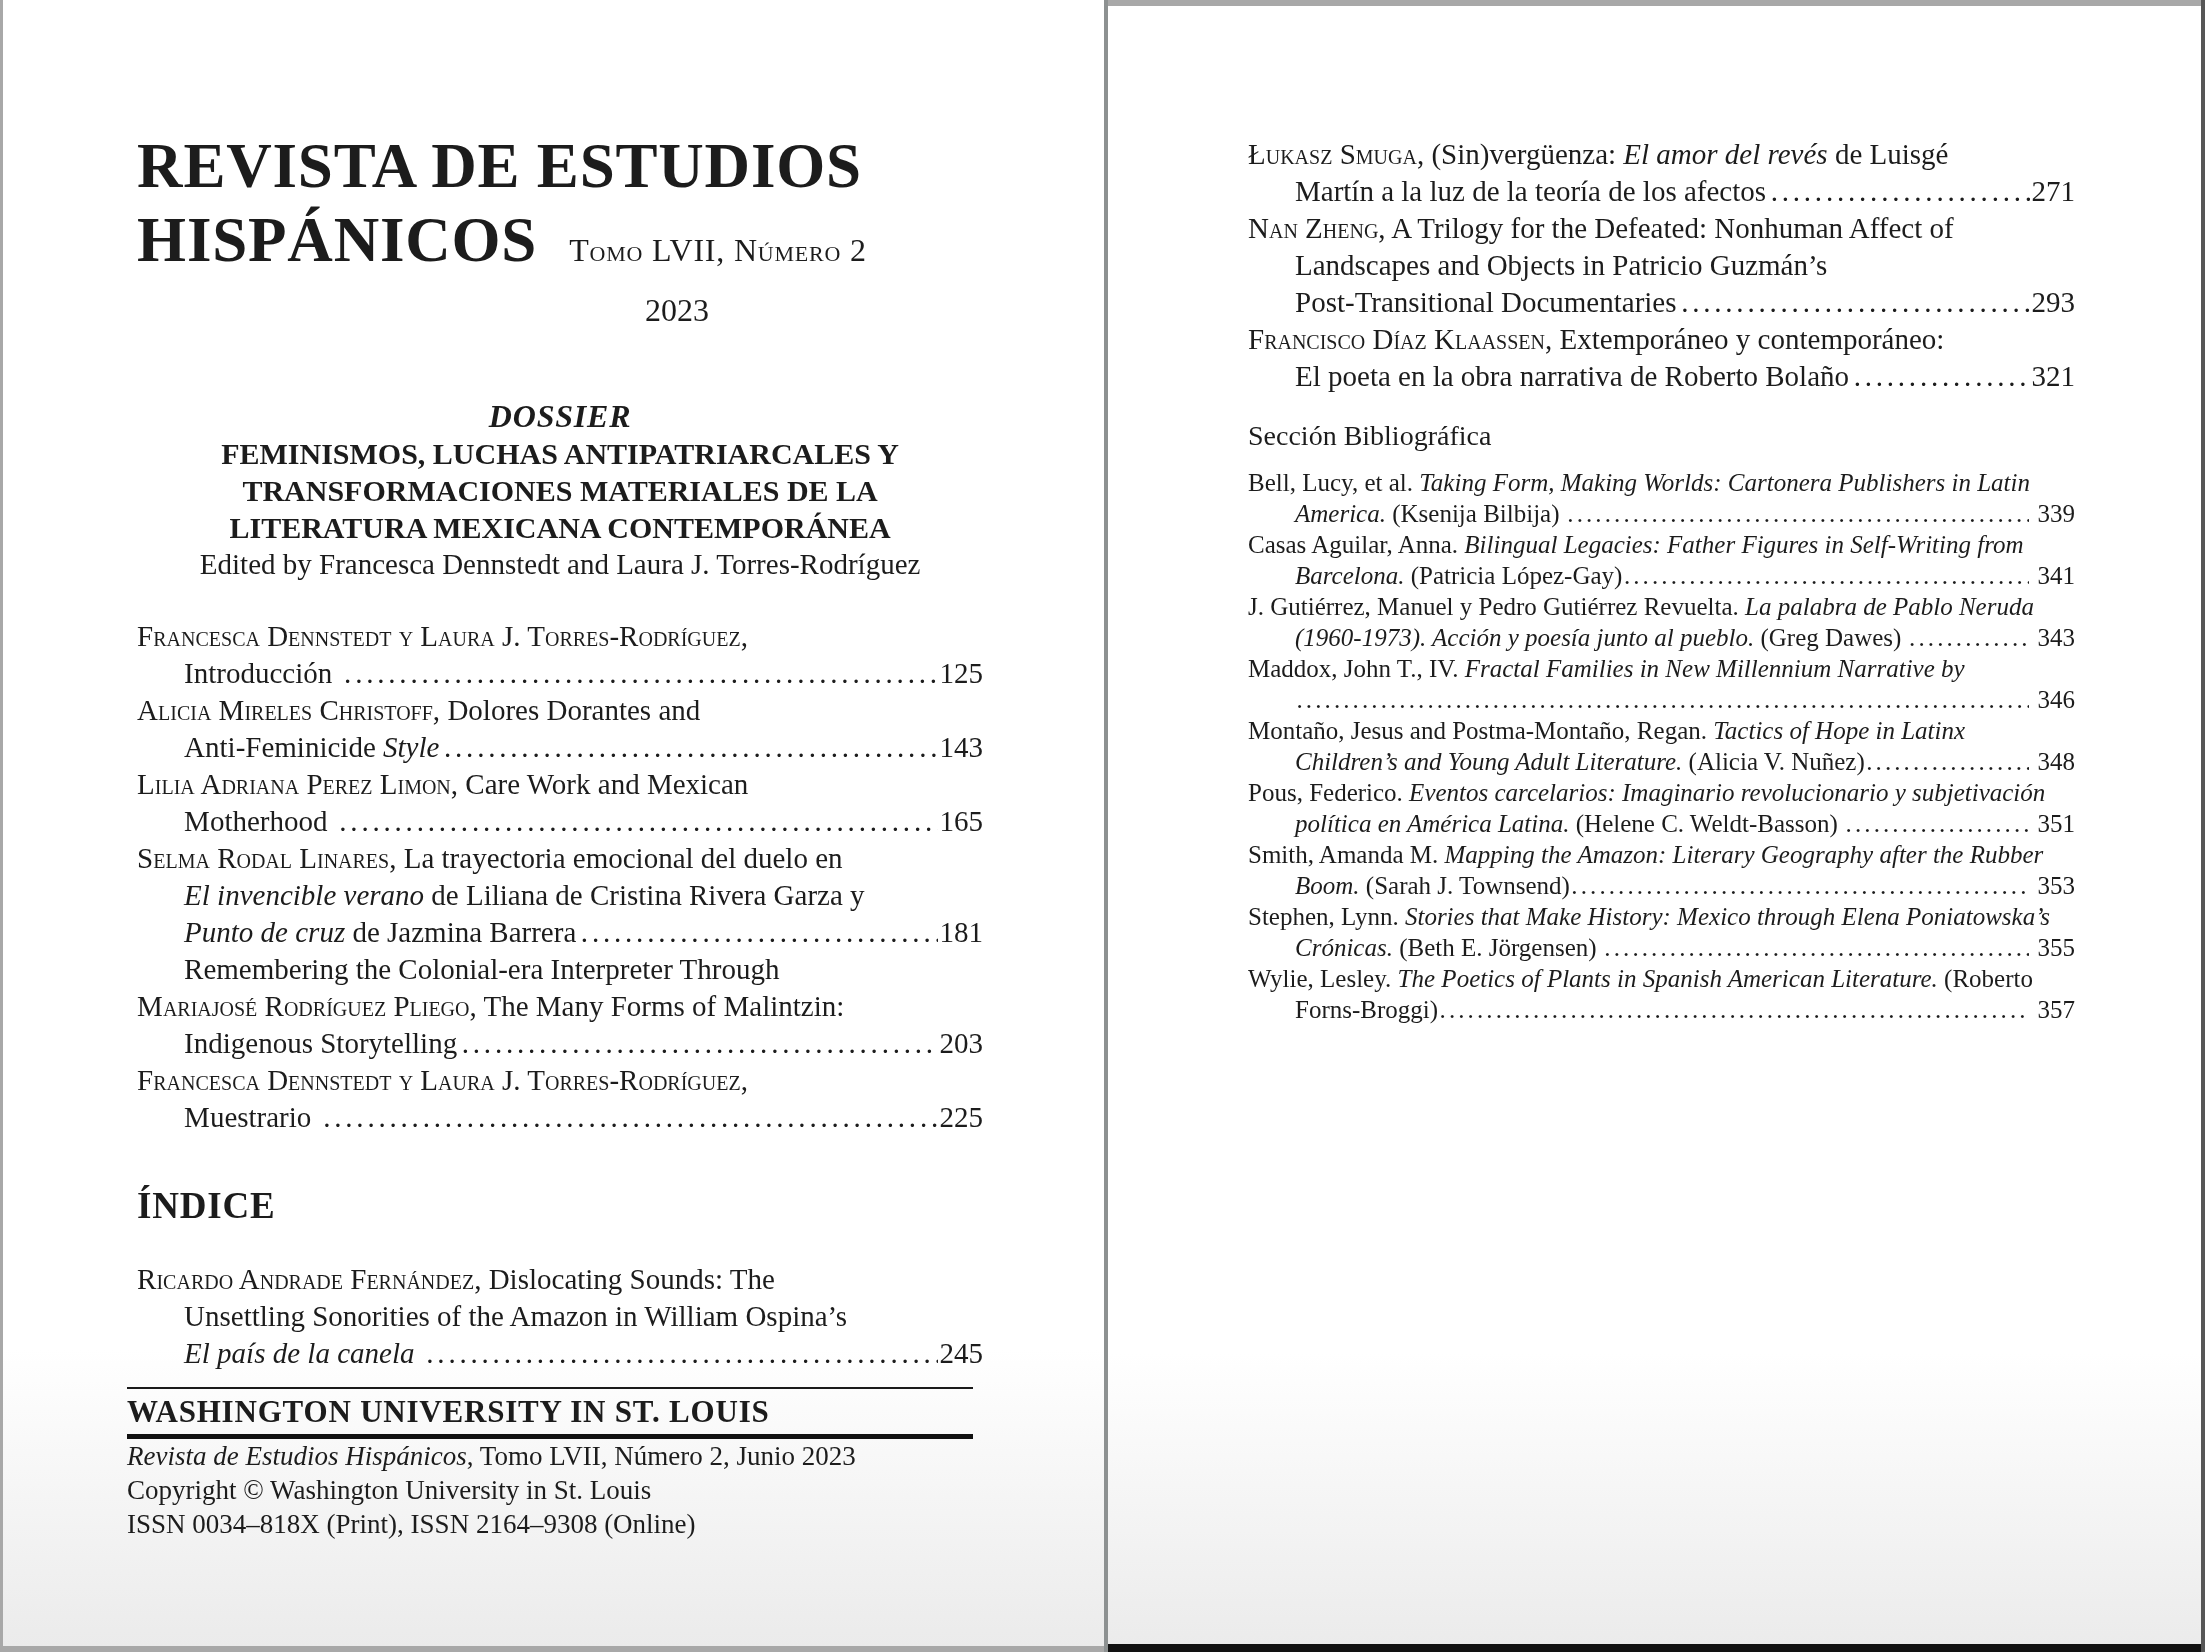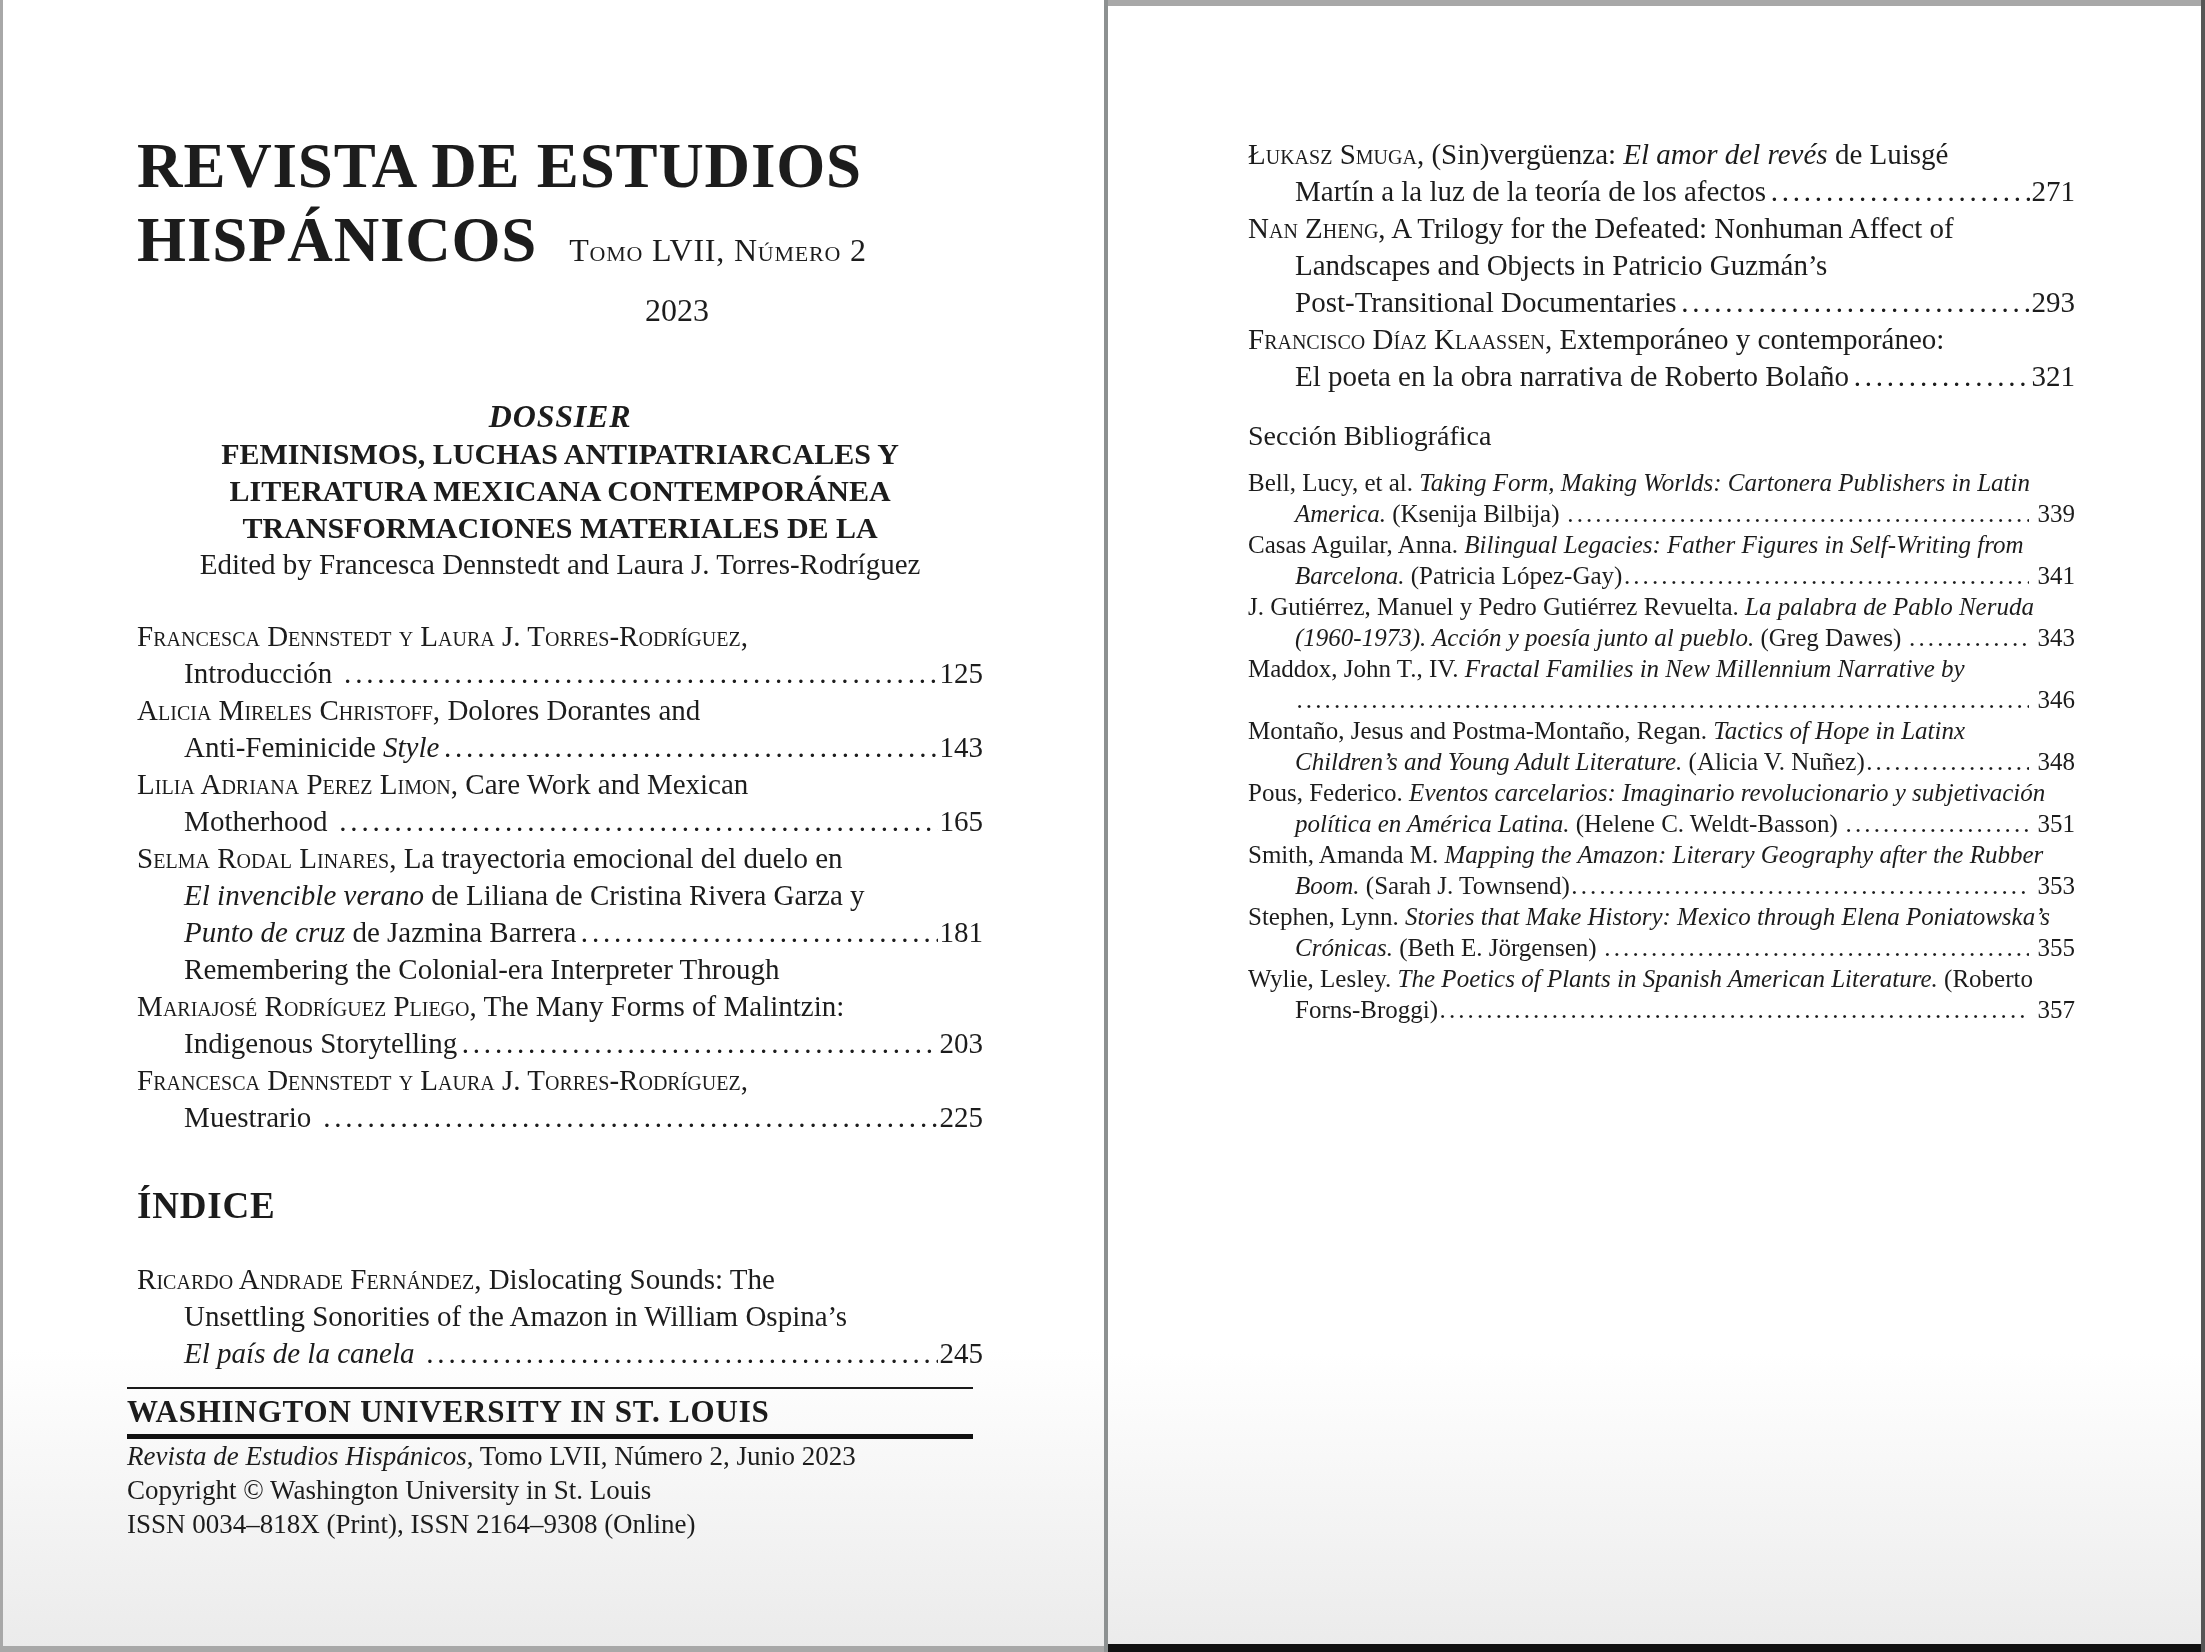--- a/index.html
+++ b/index.html
@@ -64,22 +64,22 @@
   <div class="page page-left">
     <div class="content-l">
 
       <h1 class="journal-title"><span>REVISTA DE ESTUDIOS</span><br><span>HISPÁNICOS</span><span class="issue-info">Tomo LVII, Número 2</span></h1>
 
       <div class="year-row">2023</div>
 
       <div class="dossier">
         <div class="dossier-label">DOSSIER</div>
         <div class="dossier-title-line">FEMINISMOS, LUCHAS ANTIPATRIARCALES Y</div>
+        <div class="dossier-title-line">TRANSFORMACIONES MATERIALES DE LA</div>
         <div class="dossier-title-line">LITERATURA MEXICANA CONTEMPORÁNEA</div>
-        <div class="dossier-title-line">TRANSFORMACIONES MATERIALES DE LA</div>
         <div class="edited-by">Edited by Francesca Dennstedt and Laura J. Torres-Rodríguez</div>
       </div>
 
       <div class="toc toc-dossier" id="toc-dossier">
           <div class="line">
             <span class="segwrap"><span class="seg sc">Francesca Dennstedt y Laura J. Torres-Rodríguez,</span></span>
           </div>
           <div class="line l2">
             <span class="segwrap"><span class="seg r">Introducción </span></span>
             <span class="leader">........................................................................................................................................................................................................</span>

